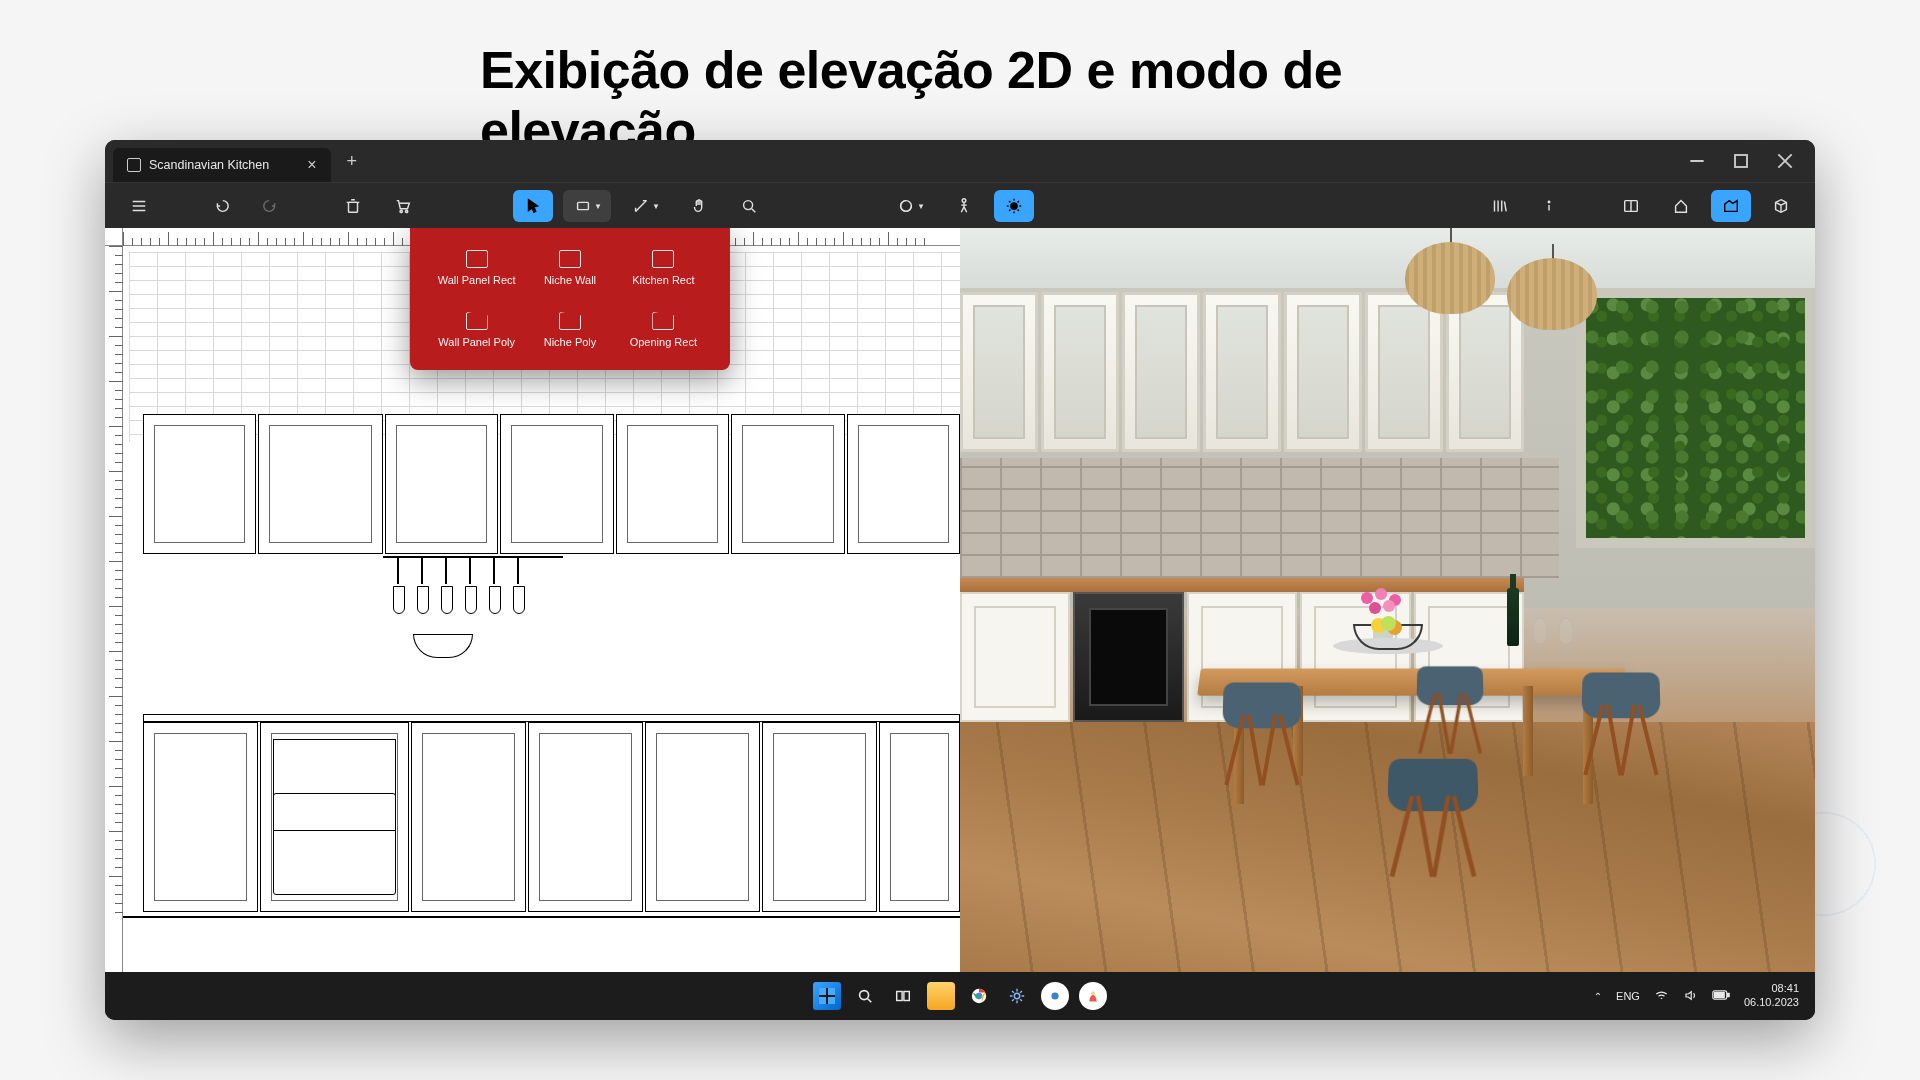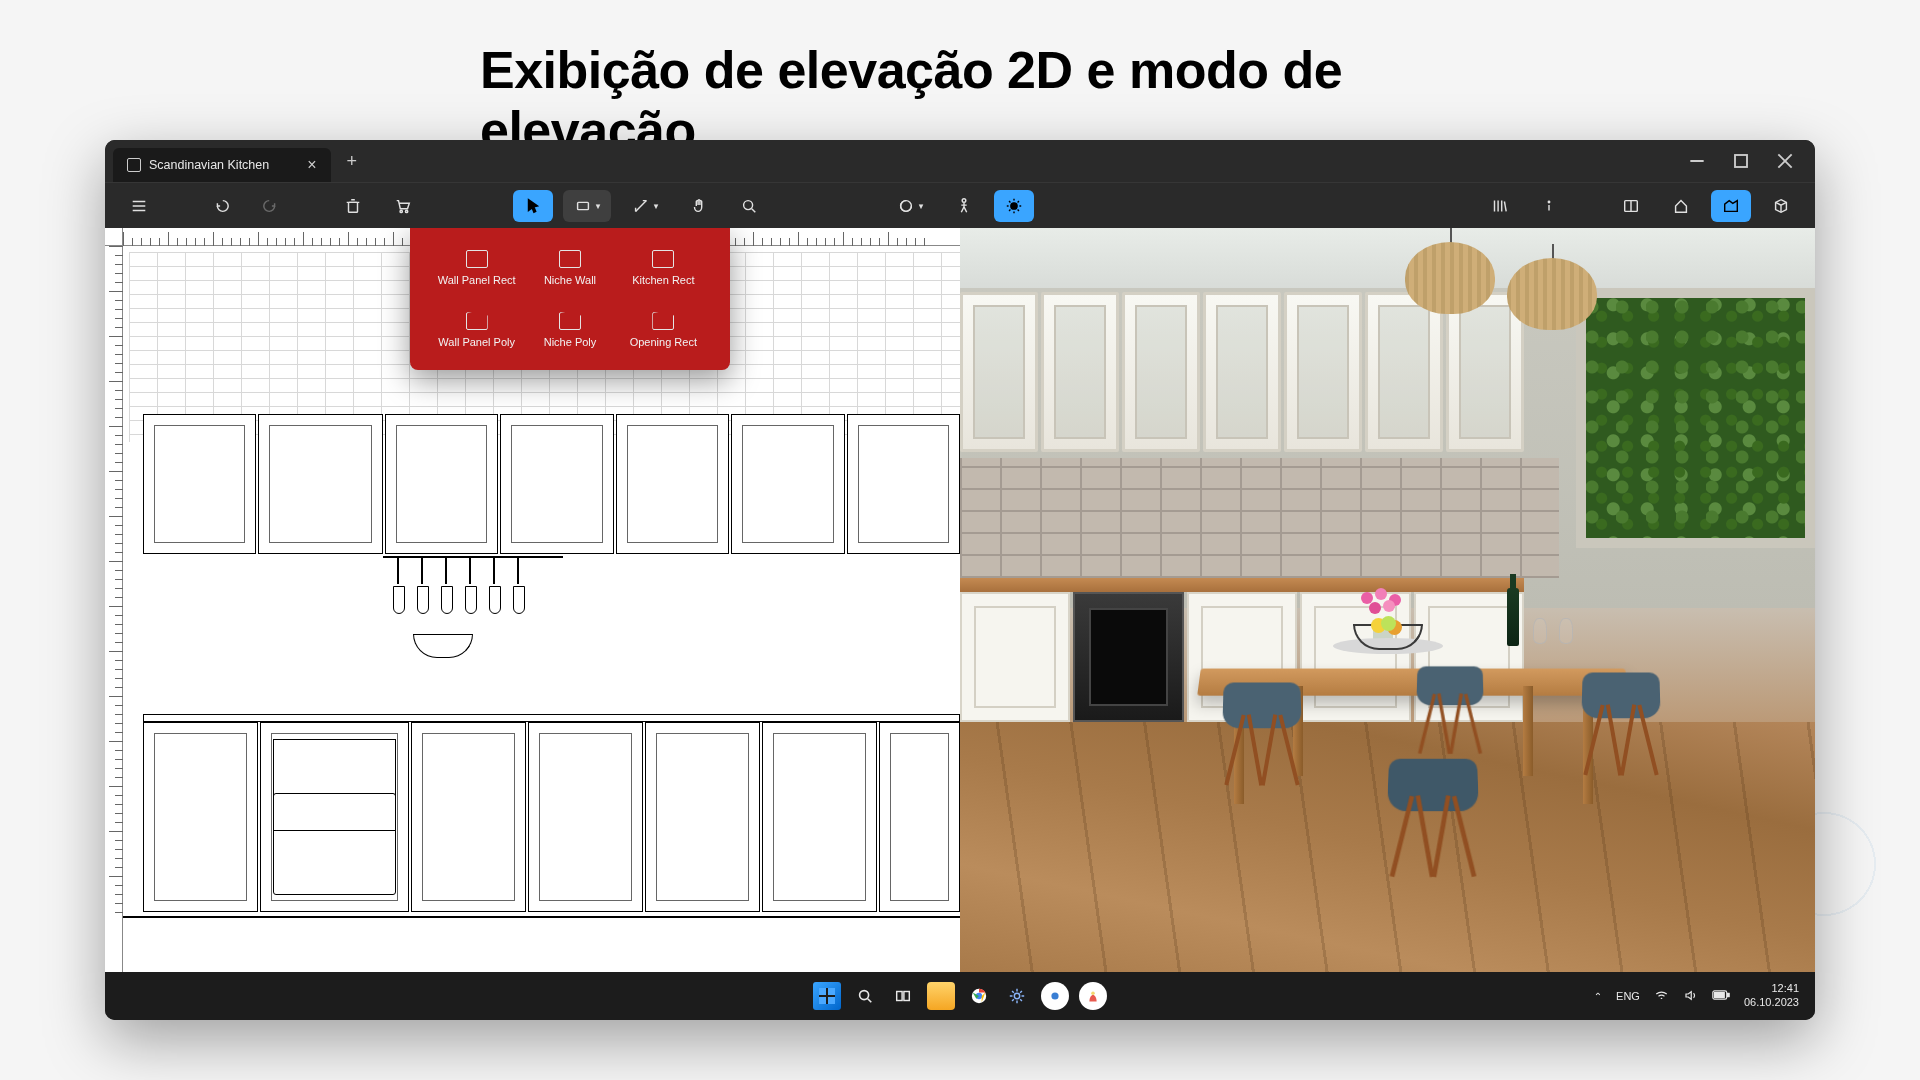--- a/index.html
+++ b/index.html
@@ -917,18 +917,18 @@
       <span><svg width="15" height="15" viewBox="0 0 20 20" fill="none" stroke="currentColor" stroke-width="1.6">
             <path d="M4 8v4h3l4 3V5L7 8z"></path>
             <path d="M14 7a4 4 0 0 1 0 6"></path>
           </svg></span>
       <span><svg width="18" height="12" viewBox="0 0 22 12" fill="none" stroke="currentColor" stroke-width="1.4">
             <rect x="1" y="1" width="17" height="10" rx="2"></rect>
             <rect x="19" y="4" width="2" height="4" fill="currentColor"></rect>
             <rect x="3" y="3" width="12" height="6" fill="currentColor"></rect>
           </svg></span>
       <div class="clock">
-        <div>12:41</div>
+        <div>08:41</div>
         <div>06.10.2023</div>
       </div>
     </div>
   </div>
 </div>
 
 </body></html>

